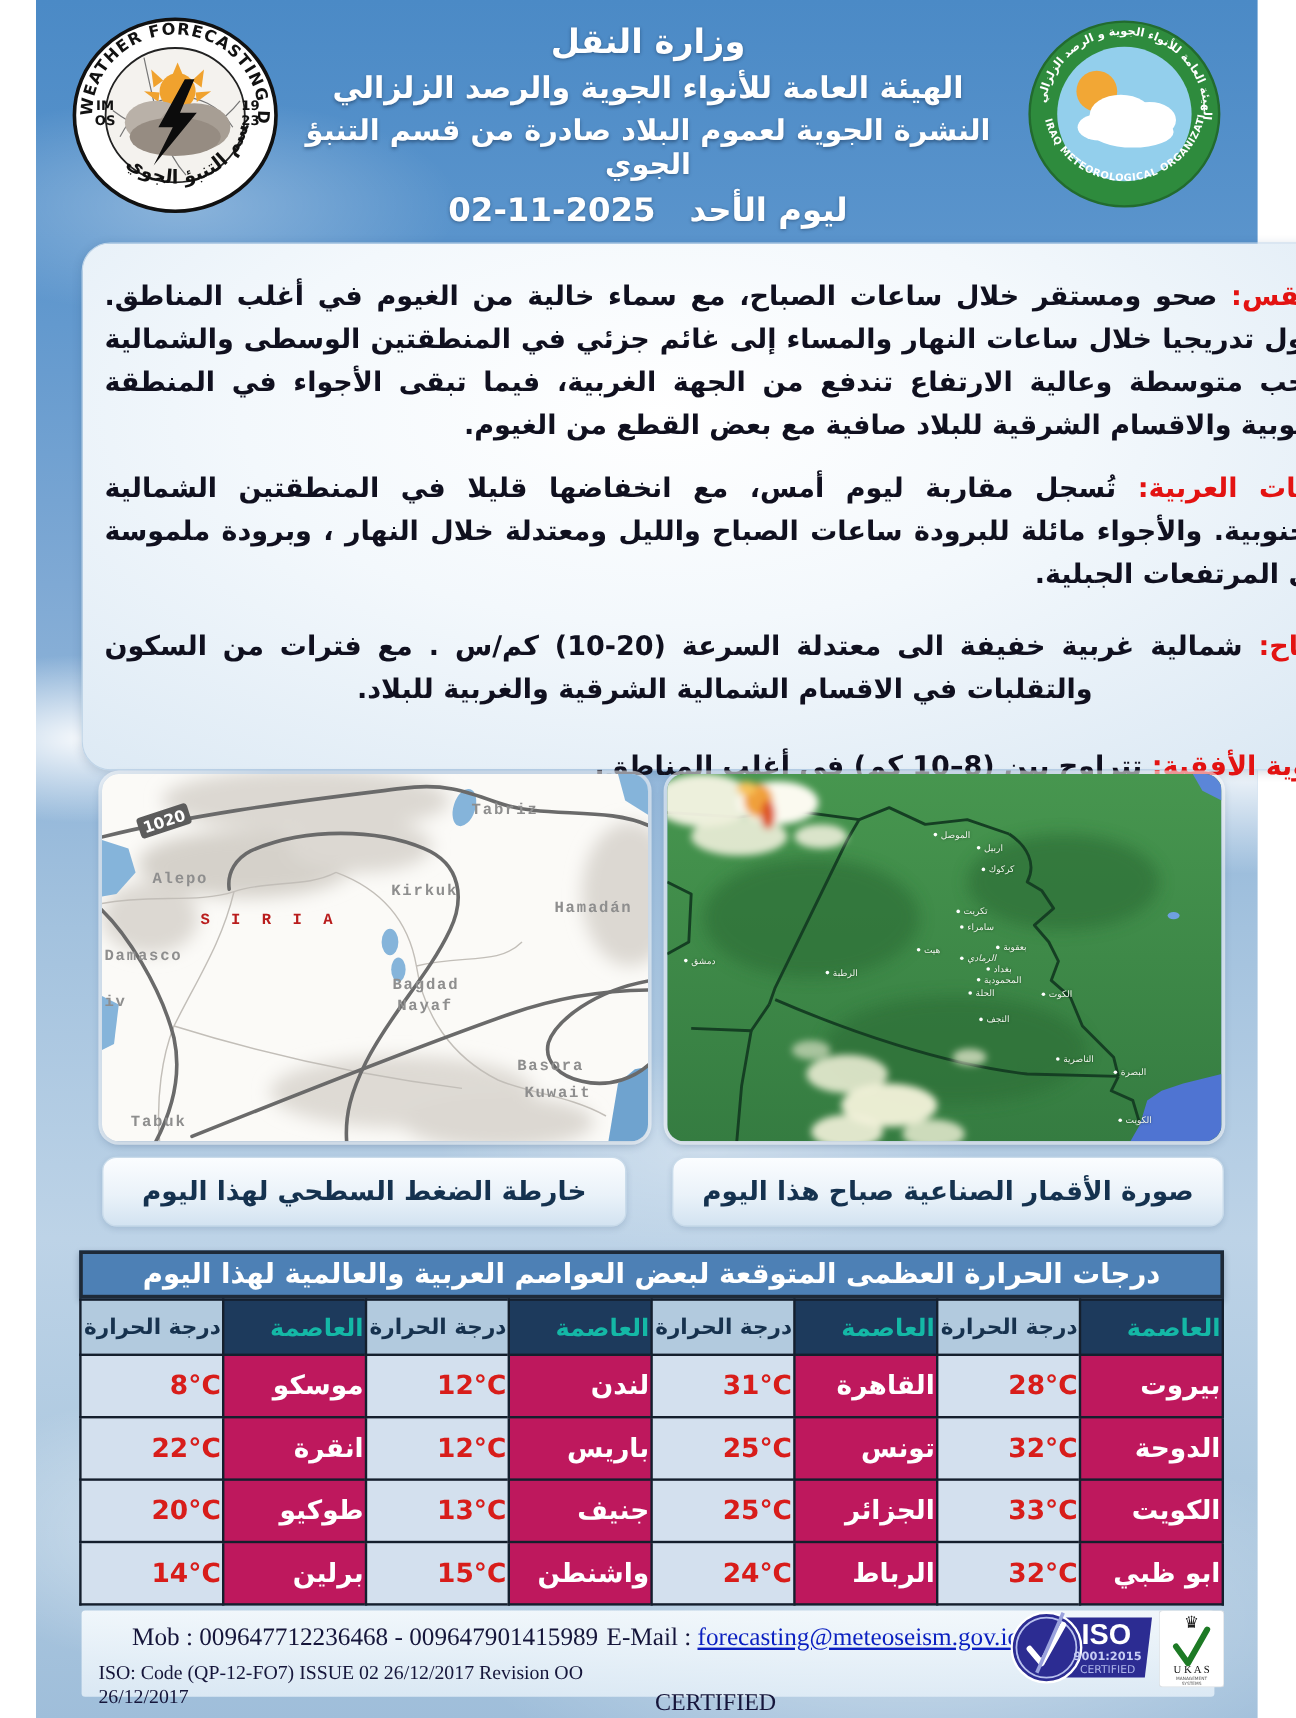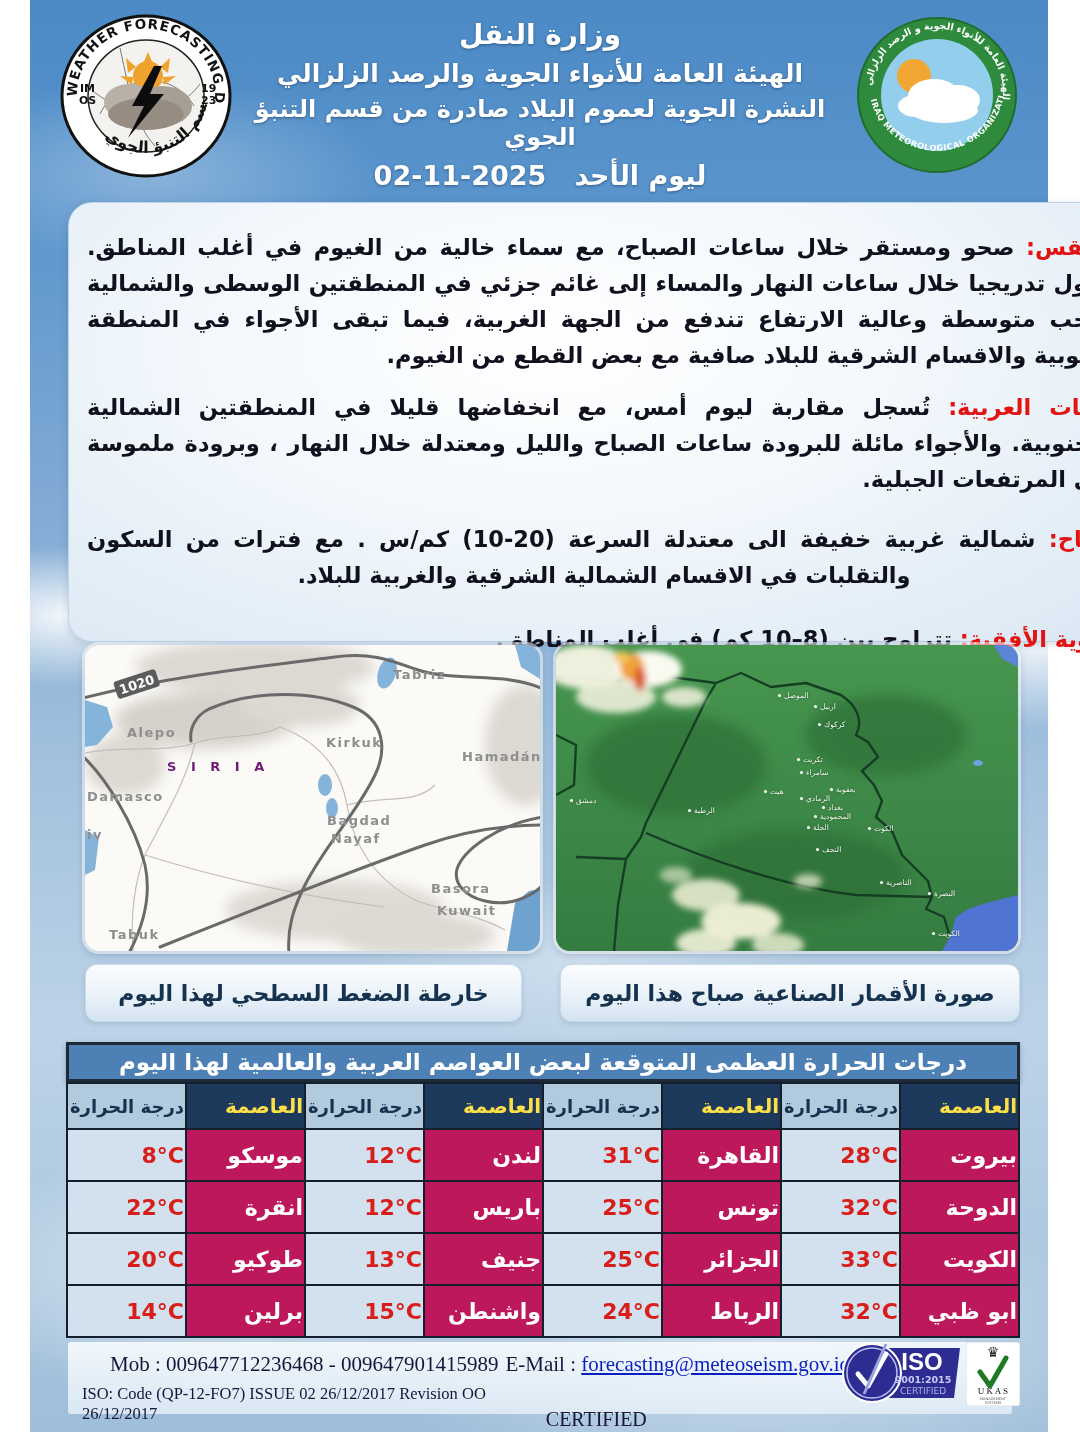--- a/index.html
+++ b/index.html
@@ -29,37 +29,37 @@
     padding:26px 18px;box-sizing:border-box;direction:rtl;margin-top:20px;}
   .panel p{margin:0;font-size:22.5px;font-weight:bold;color:#10101f;line-height:1.6;text-align:justify;}
   .panel .red{color:#e31312;}
   .p-weather{margin-bottom:16px!important;}
   .p-temp{margin-bottom:24px!important;}
   .p-wind{margin-bottom:28px!important;text-align-last:center;}
   
   .map{position:absolute;border-radius:14px;overflow:hidden;box-shadow:0 0 0 3px rgba(255,255,255,.55),0 3px 8px rgba(20,50,90,.3);}
   .map svg{display:block;}
   .map-label-layer{position:absolute;inset:0;pointer-events:none;}
-  .pmap-label{position:absolute;color:#8e8e8e;font-size:13px;font-weight:bold;letter-spacing:1.5px;white-space:nowrap;}
-  .pmap-label.region{color:#701a75;letter-spacing:5px;}
+  .pmap-label{position:absolute;color:#8e8e8e;font-size:13px;font-weight:bold;letter-spacing:1.5px;white-space:nowrap;font-family:Liberation Mono, monospace;}
+  .pmap-label.region{color:#b91c1c;letter-spacing:5px;}
   .smap-label{position:absolute;color:#f2f6ef;font-size:7.5px;white-space:nowrap;direction:rtl;text-shadow:0 0 2px rgba(0,40,0,.6);}
   .smap-label::after{content:"";display:inline-block;width:3px;height:3px;background:#fff;border-radius:50%;margin-right:3px;vertical-align:middle;}
   
   .pill{position:absolute;height:56px;border-radius:12px;
     background:linear-gradient(180deg,#fbfdff 0%,#eaf2f9 55%,#d3e3f1 100%);
     border:1px solid #c9dbea;box-shadow:0 2px 5px rgba(30,60,100,.15);
     display:flex;align-items:center;justify-content:center;
     font-size:22px;font-weight:bold;color:#15324f;direction:rtl;}
   
   .tbl-title{position:absolute;left:66px;top:1042px;width:948px;height:34px;background:#4d80b5;
     border:3px solid #1e2a38;box-sizing:content-box;display:flex;align-items:center;justify-content:center;
     color:#fff;font-size:23px;font-weight:bold;direction:rtl;box-shadow:0 2px 5px rgba(20,40,70,.3);}
   table.temps{position:absolute;left:66px;top:1082px;width:954px;border-collapse:collapse;table-layout:fixed;direction:rtl;}
   table.temps th,table.temps td{border:2.5px solid #141f2d;text-align:right;vertical-align:middle;font-weight:bold;}
-  th.th-cap{background:#1d3a5c;color:#fde047;font-size:20px;height:42px;}
+  th.th-cap{background:#1d3a5c;color:#14b8a6;font-size:20px;height:42px;}
   th.th-temp{background:#b2cade;color:#17324e;font-size:18px;height:42px;}
   td.td-cap{background:#be185d;color:#ffffff;font-size:22px;height:48px;}
   td.td-temp{background:#d3e0ee;color:#d81d1a;font-size:22px;height:48px;direction:ltr;}
   
   .footer{position:absolute;left:68px;top:1342px;width:944px;height:72px;
     background:linear-gradient(180deg,rgba(245,250,253,.92),rgba(228,239,248,.85));
     border-radius:3px;font-family:"Liberation Serif",serif;color:#15153a;}
   .f-row1{position:absolute;left:22px;top:10px;width:740px;display:flex;justify-content:space-between;font-size:21px;margin-left:20px;}
   .f-row2{position:absolute;left:14px;top:42px;width:748px;display:flex;justify-content:space-between;}
   .f-iso-code{font-size:16.5px;}
@@ -271,21 +271,21 @@
       <ellipse cx="120" cy="230" rx="16" ry="8" opacity=".6"></ellipse>
     </g>
   </svg>
   <div class="map-label-layer" id="satellite-labels">
       <span class="smap-label" style="left: 222px; top: 46px;">الموصل</span>
       <span class="smap-label" style="left: 258px; top: 57px;">اربيل</span>
       <span class="smap-label" style="left: 262px; top: 75px;">كركوك</span>
       <span class="smap-label" style="left: 241px; top: 110px;">تكريت</span>
       <span class="smap-label" style="left: 244px; top: 123px;">سامراء</span>
       <span class="smap-label" style="left: 208px; top: 142px;">هيت</span>
-      <span class="smap-label" style="left: 244px; top: 149px;">الرمادي</span>
+      <span class="smap-label" style="left: 244px; top: 149px; font-style: italic;">الرمادي</span>
       <span class="smap-label" style="left: 274px; top: 140px;">بعقوبة</span>
       <span class="smap-label" style="left: 266px; top: 158px;">بغداد</span>
       <span class="smap-label" style="left: 258px; top: 167px;">المحمودية</span>
       <span class="smap-label" style="left: 251px; top: 178px;">الحلة</span>
       <span class="smap-label" style="left: 312px; top: 179px;">الكوت</span>
       <span class="smap-label" style="left: 260px; top: 200px;">النجف</span>
       <span class="smap-label" style="left: 324px; top: 233px;">الناصرية</span>
       <span class="smap-label" style="left: 372px; top: 244px;">البصرة</span>
       <span class="smap-label" style="left: 376px; top: 284px;">الكويت</span>
       <span class="smap-label" style="left: 132px; top: 161px;">الرطبة</span>

